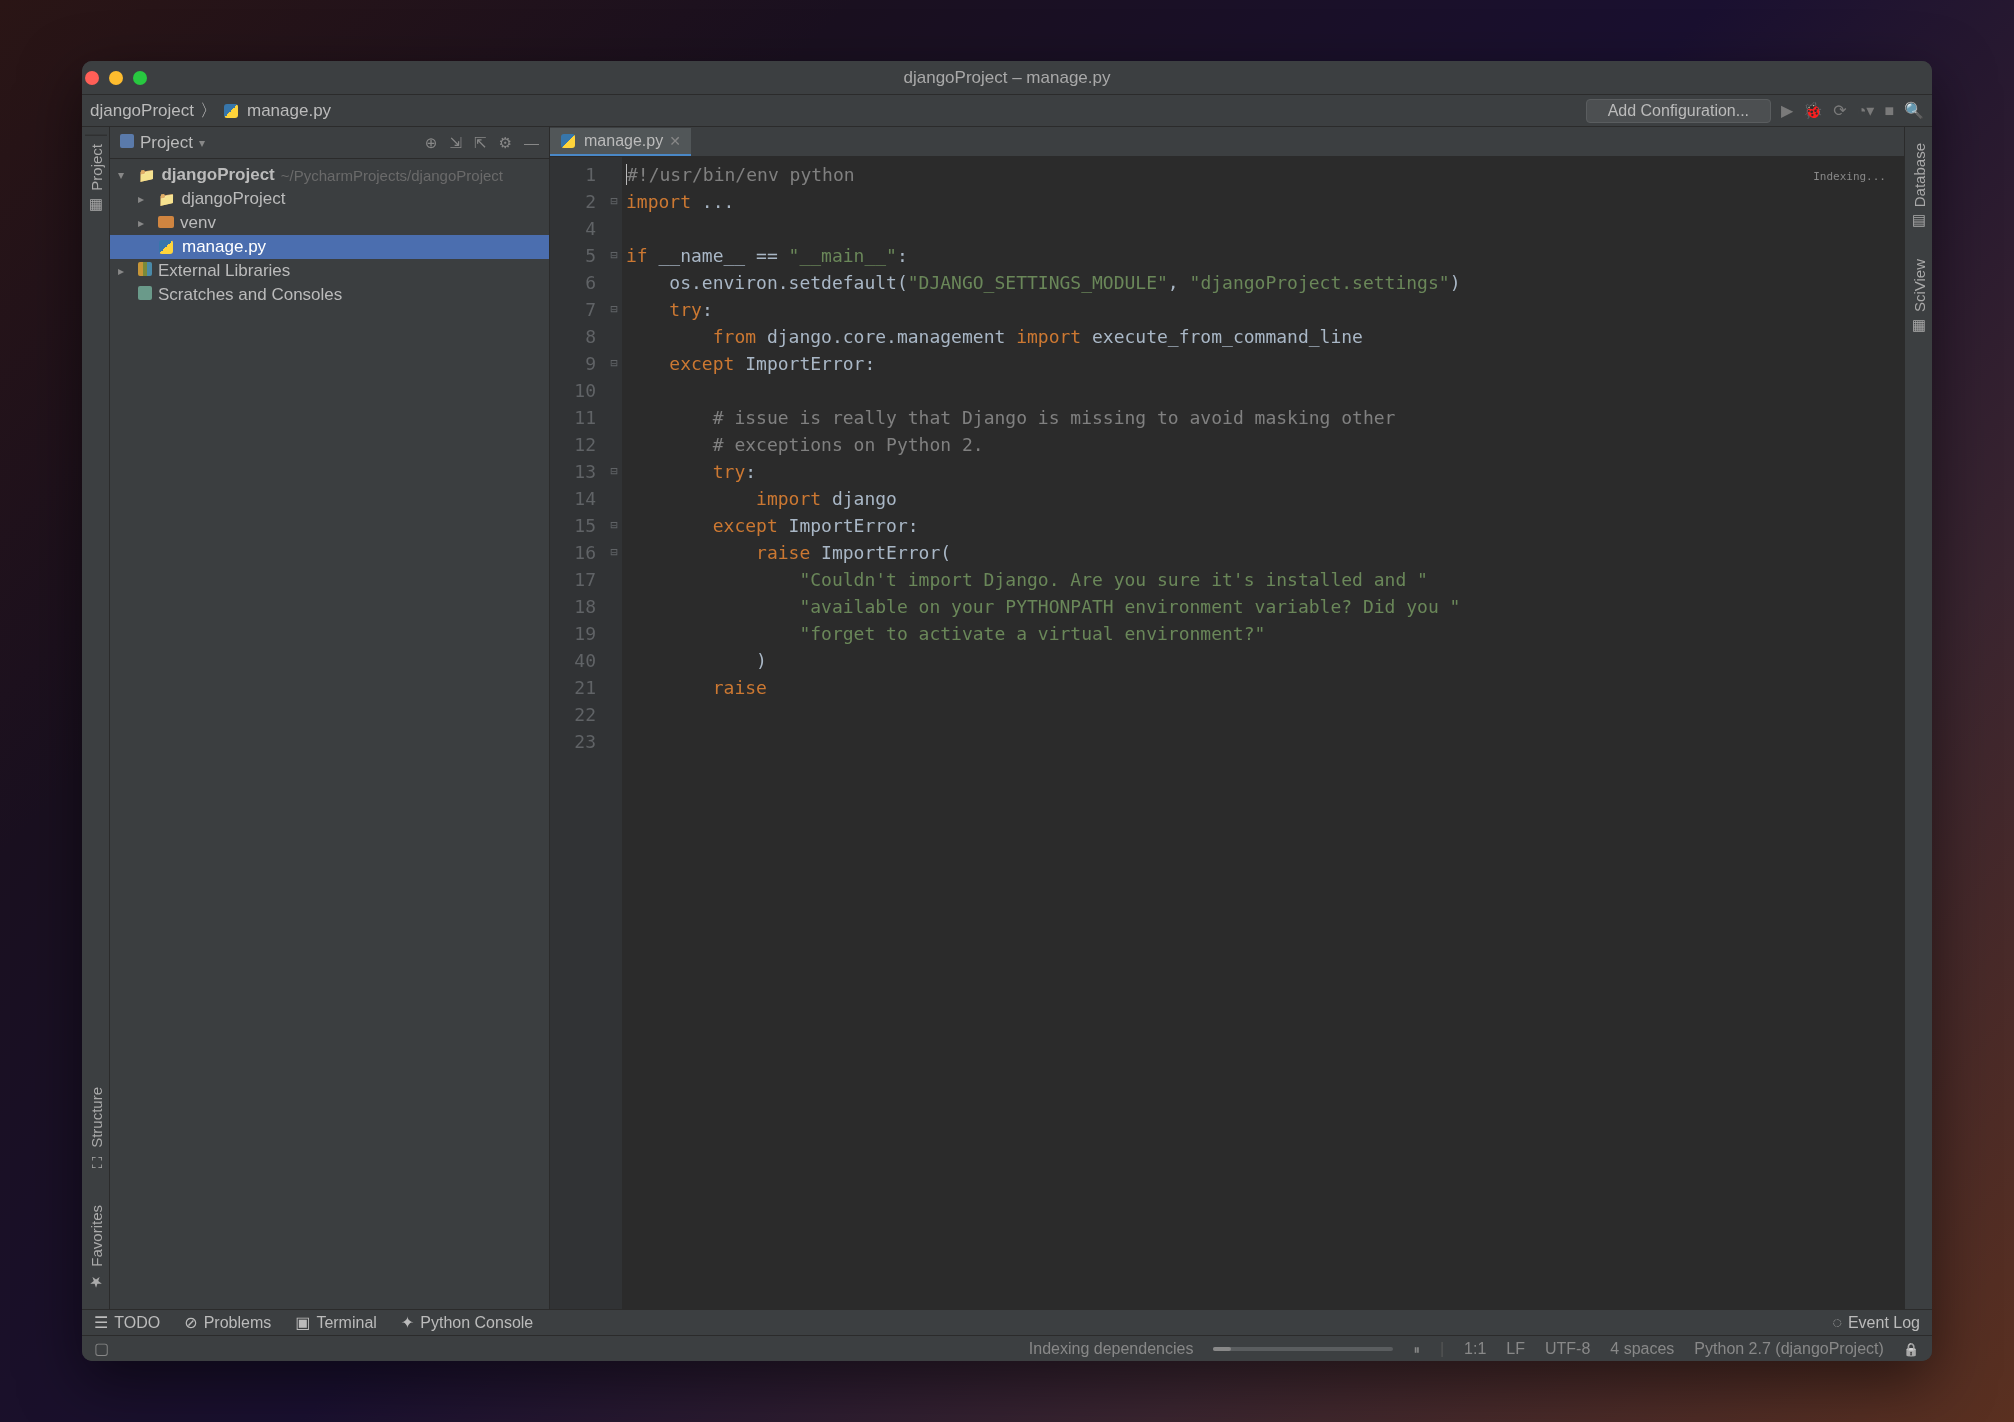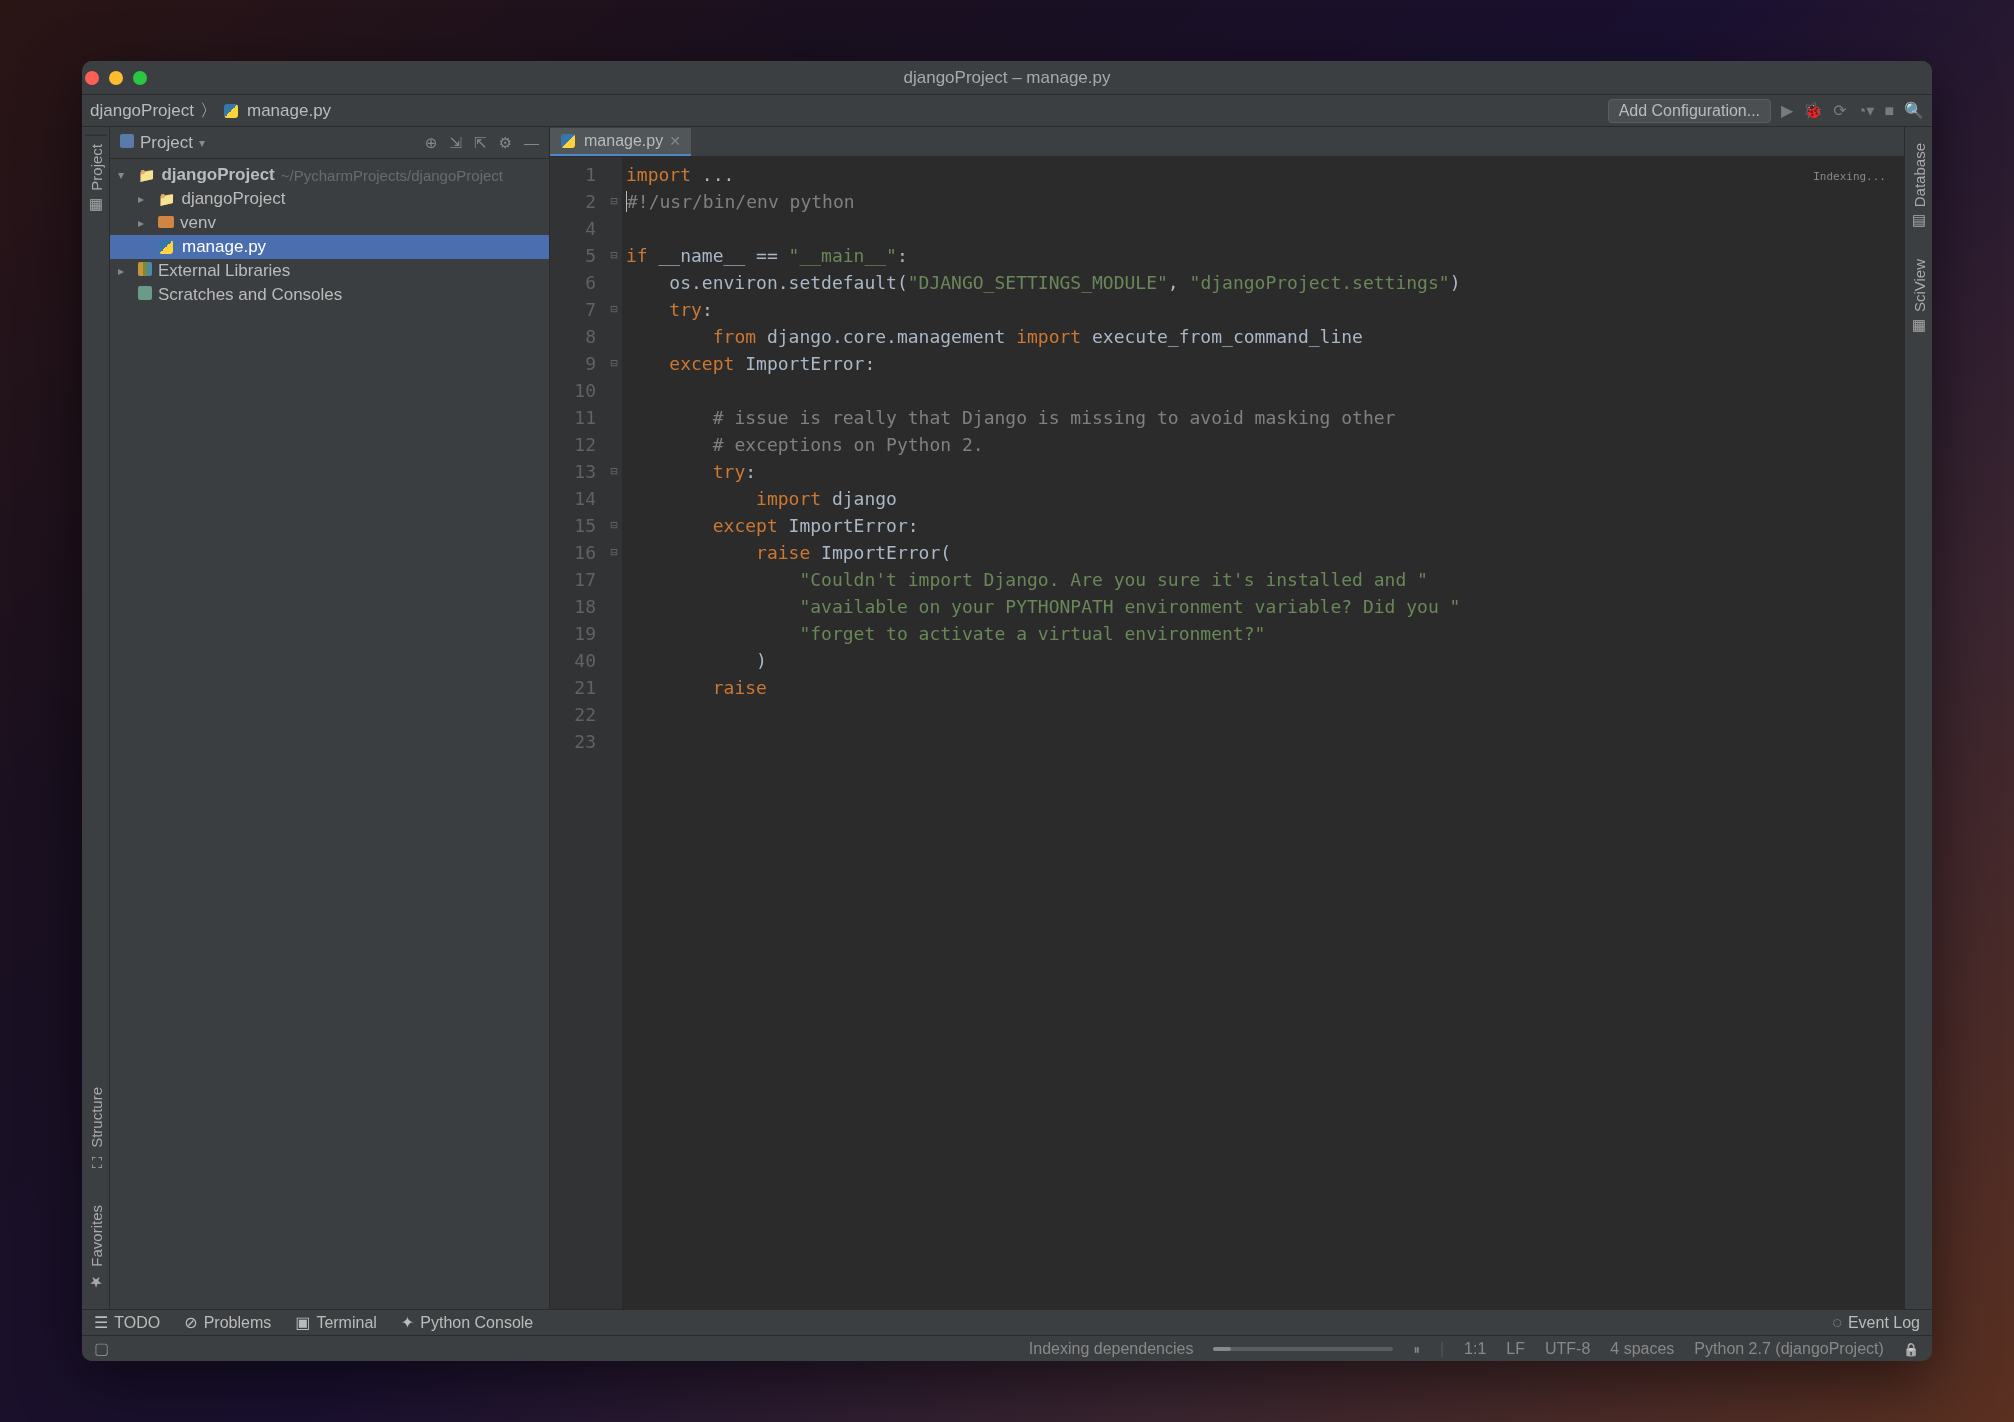--- a/index.html
+++ b/index.html
@@ -48,21 +48,21 @@
   color: #bbb;
   font-size: 17px;
   gap: 6px;
 }
 .breadcrumb { display: flex; align-items: center; gap: 6px; flex: 1; }
 .file-icon { width: 16px; height: 16px; display: inline-flex; align-items: center; justify-content: center; margin-right: 2px; }
 .py-icon::before { content: ""; width: 14px; height: 14px; background: linear-gradient(135deg, #3776ab 50%, #ffd43b 50%); border-radius: 3px; display: block; }
 .toolbar-right { display: flex; align-items: center; gap: 10px; }
 .config-btn {
   background: #4c4f51; color: #bbb; border: 1px solid #5a5d5f;
-  padding: 2px 10px; border-radius: 4px; font-size: 16px; cursor: pointer;
+  padding: 2px 21px; border-radius: 4px; font-size: 16px; cursor: pointer;
 }
 .tb-icon { color: #7a7a7a; font-size: 16px; cursor: pointer; }
 .main-area { flex: 1; display: flex; overflow: hidden; }
 .left-gutter {
   width: 28px; background: #3c3f41; border-right: 1px solid #2b2b2b;
   display: flex; flex-direction: column; align-items: center; padding-top: 8px;
 }
 .gutter-tab {
   writing-mode: vertical-rl; transform: rotate(180deg);
   color: #aaa; font-size: 15px; padding: 8px 2px; cursor: pointer;
@@ -286,22 +286,22 @@
             <div>⊟</div>
             <div></div>
             <div></div>
             <div></div>
             <div></div>
             <div></div>
             <div></div>
             <div></div>
           </div>
         <div class="code-body" id="code-body">
-          <div class="code-line"><span class="kw">import </span><span>...</span></div>
-            <div class="code-line"><span class="caret"></span><span class="cmt">#!/usr/bin/env python</span></div>
+          <div class="code-line"><span class="caret"></span><span class="cmt">#!/usr/bin/env python</span></div>
+            <div class="code-line"><span class="kw">import </span><span>...</span></div>
             <div class="code-line"></div>
             <div class="code-line"><span class="kw">if </span><span>__name__ == </span><span class="str">"__main__"</span><span>:</span></div>
             <div class="code-line"><span>    os.environ.setdefault(</span><span class="str">"DJANGO_SETTINGS_MODULE"</span><span>, </span><span class="str">"djangoProject.settings"</span><span>)</span></div>
             <div class="code-line"><span>    </span><span class="kw">try</span><span>:</span></div>
             <div class="code-line"><span>        </span><span class="kw">from </span><span>django.core.management </span><span class="kw">import </span><span>execute_from_command_line</span></div>
             <div class="code-line"><span>    </span><span class="kw">except </span><span>ImportError:</span></div>
             <div class="code-line"><span>        </span></div>
             <div class="code-line"><span>        </span><span class="cmt"># issue is really that Django is missing to avoid masking other</span></div>
             <div class="code-line"><span>        </span><span class="cmt"># exceptions on Python 2.</span></div>
             <div class="code-line"><span>        </span><span class="kw">try</span><span>:</span></div>

